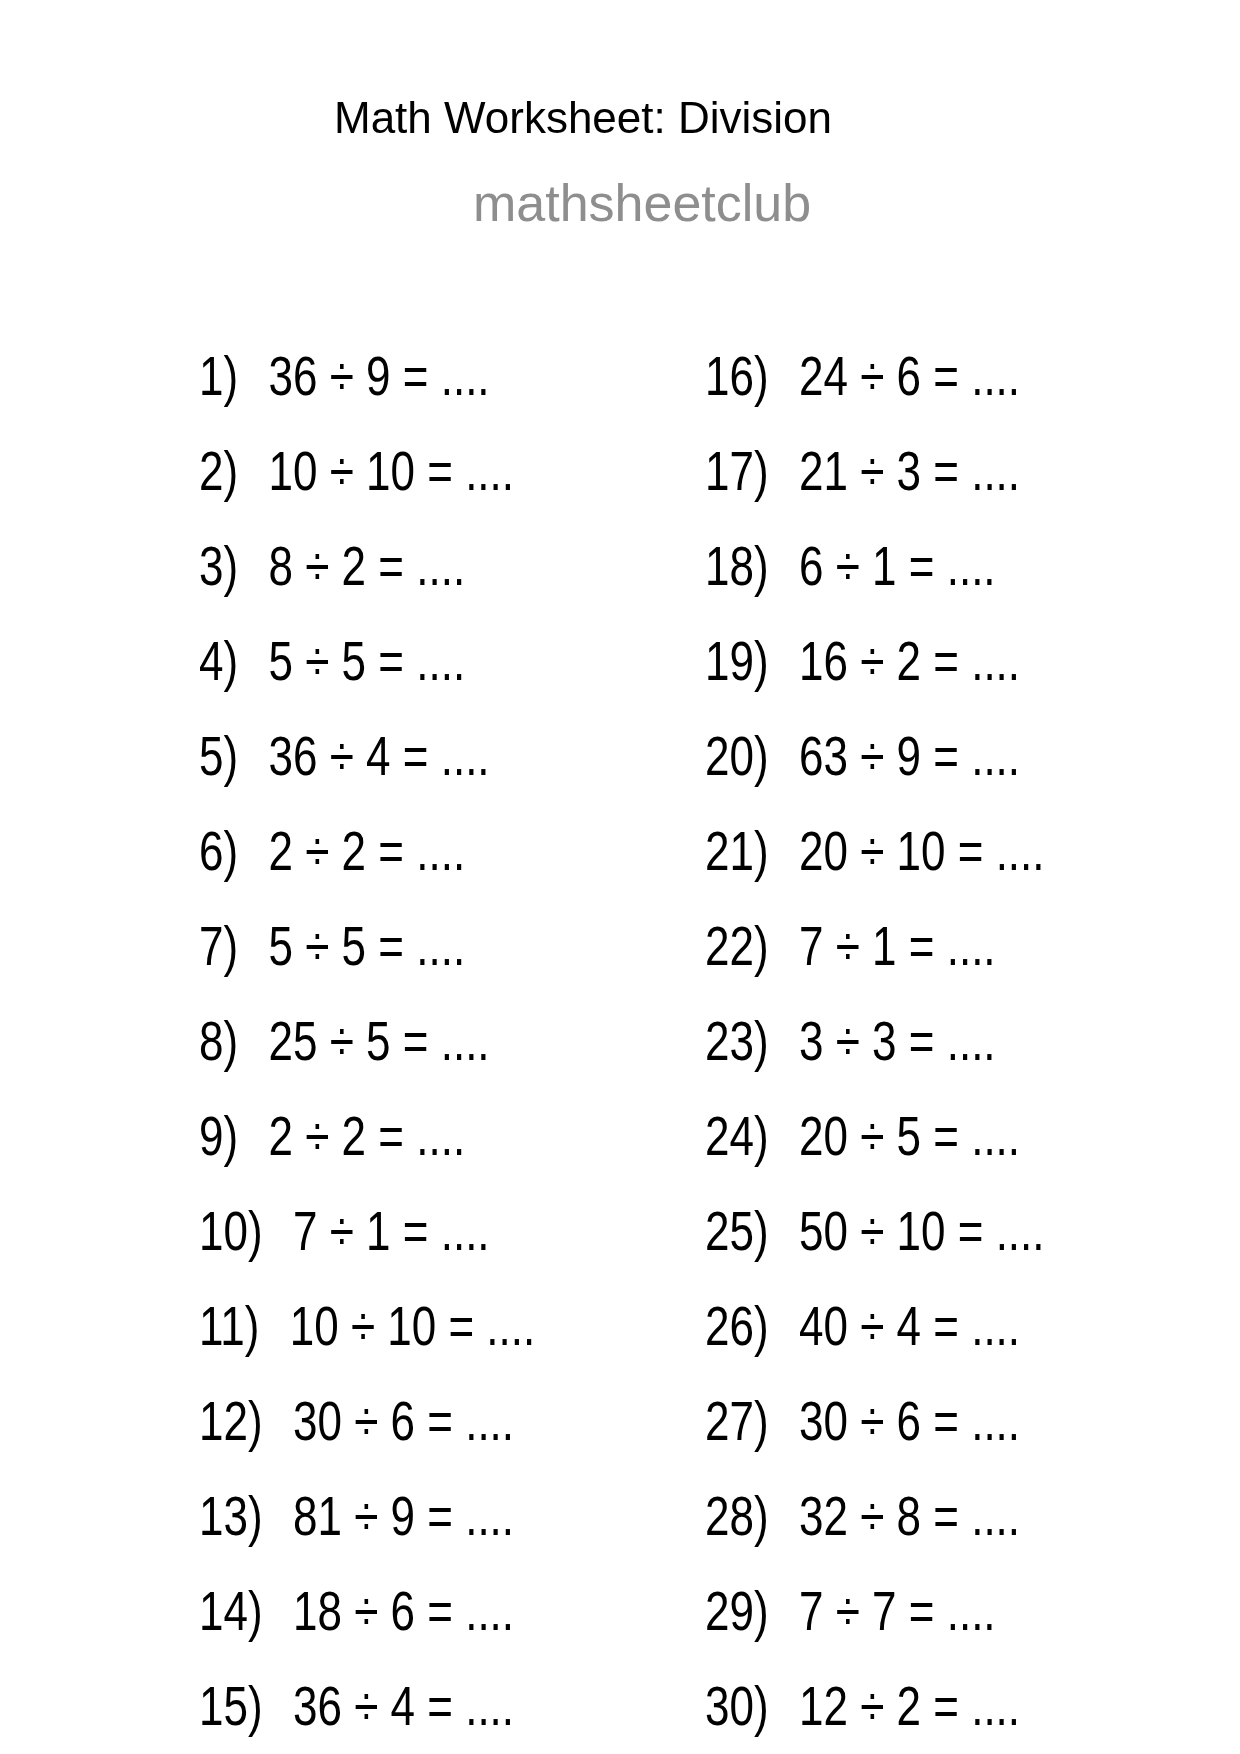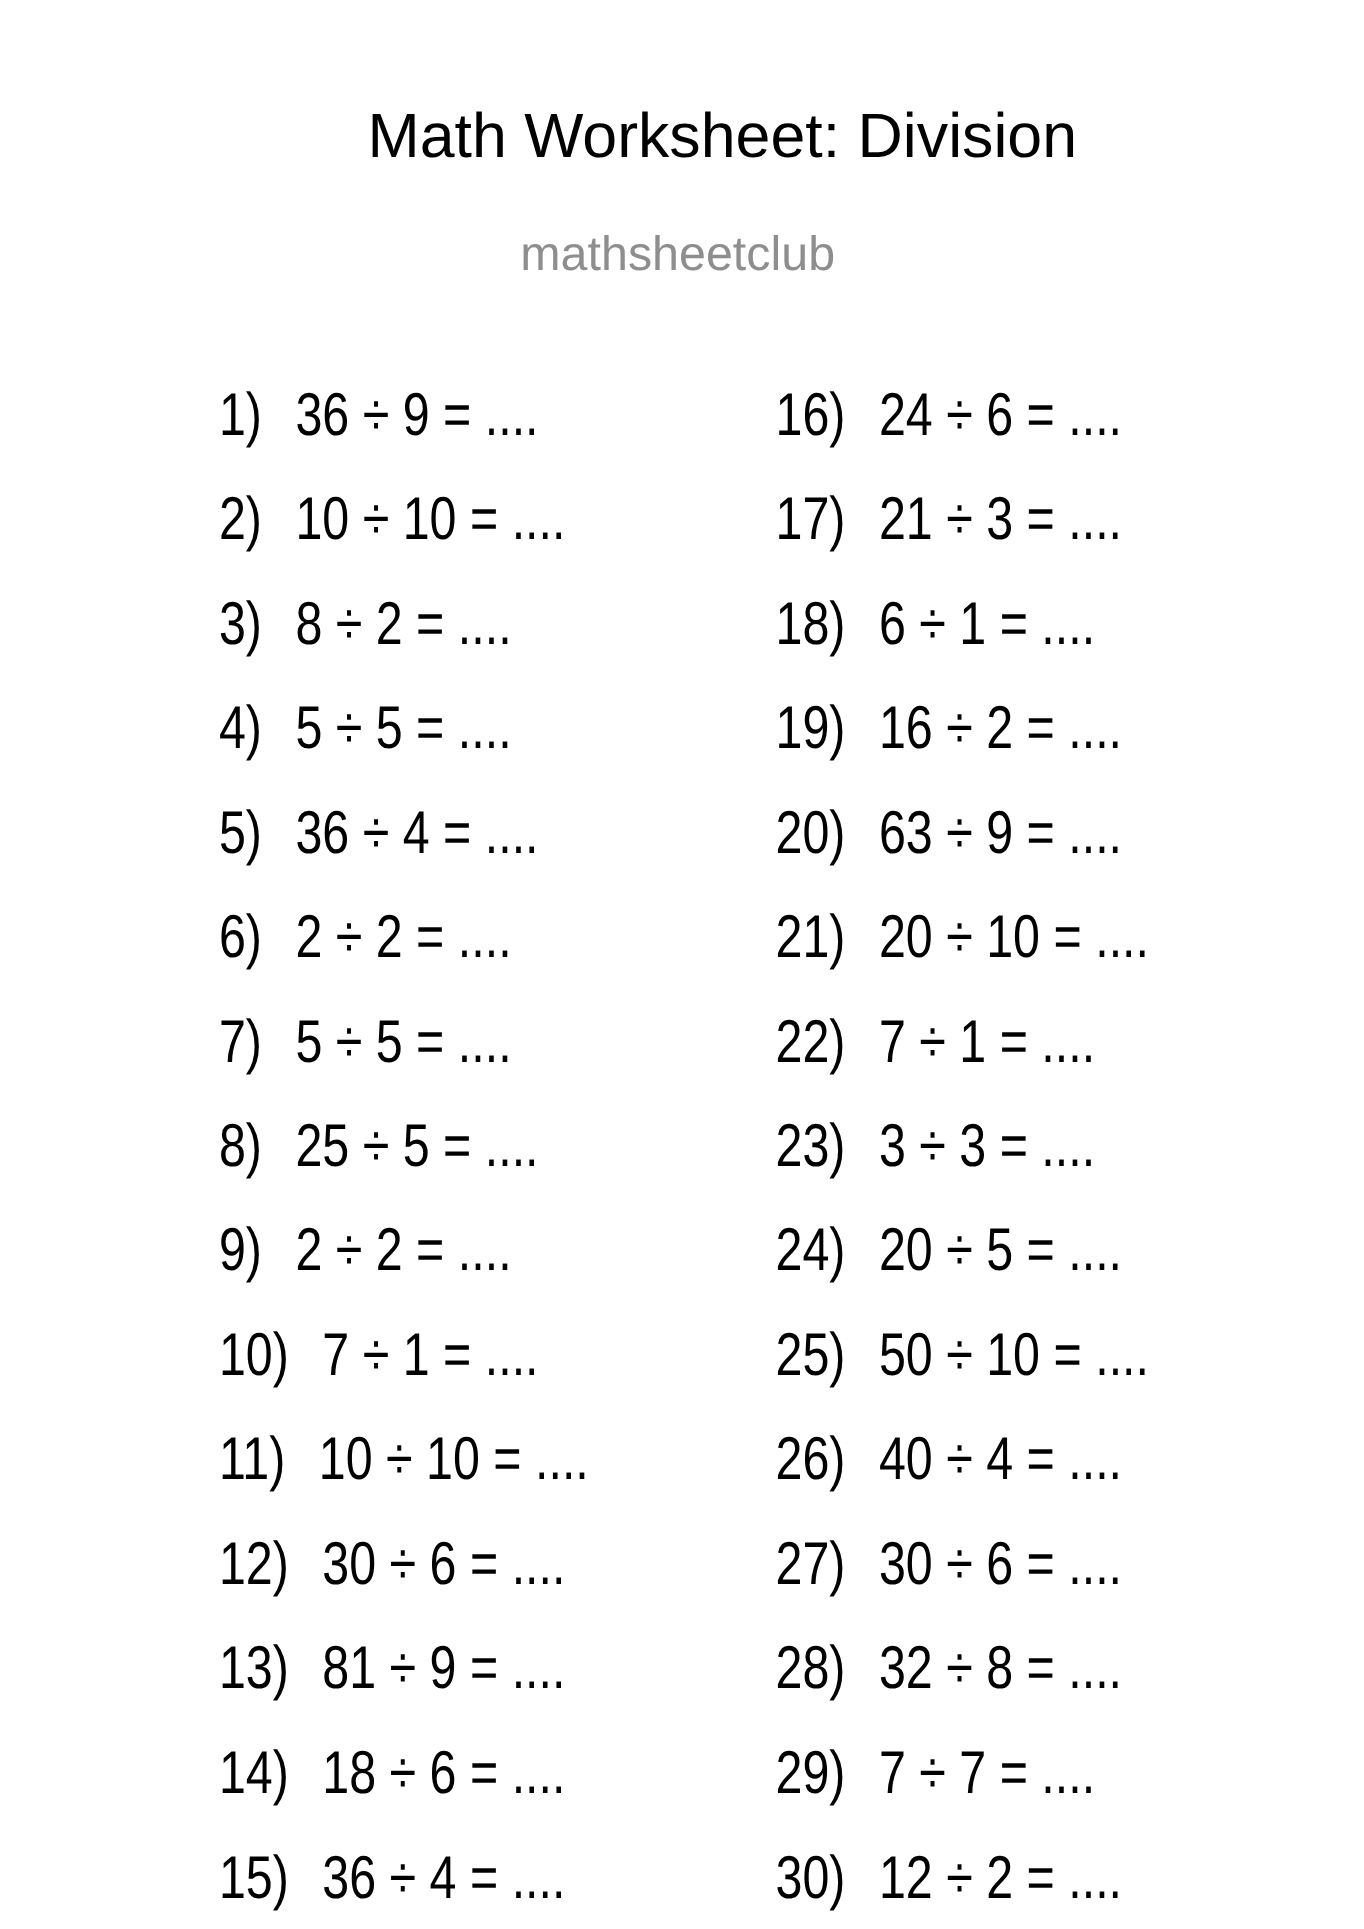--- a/index.html
+++ b/index.html
@@ -12,37 +12,36 @@
     position: relative;
     overflow: hidden;
     background: #ffffff;
     font-family: "Liberation Sans", sans-serif;
     color: #000000;
   }
   .title {
     position: absolute;
     left: 334px;
     top: 96px;
-    font-size: 57px;
+    font-size: 44px;
     font-weight: 400;
     line-height: 1;
     letter-spacing: 0;
     white-space: nowrap;
     margin: 0;
     color: #000000;
   }
   .subtitle {
     position: absolute;
     left: 473px;
     top: 177px;
-    font-size: 44px;
+    font-size: 52px;
     line-height: 1;
     white-space: nowrap;
     color: #8e8e8e;
-    margin-top: 32px;
   }
   .col {
     position: absolute;
     top: 346px;
   }
   .col-left  { left: 199px; }
   .col-right { left: 705px; }
   .row {
     height: 95px;
     line-height: 60px;

